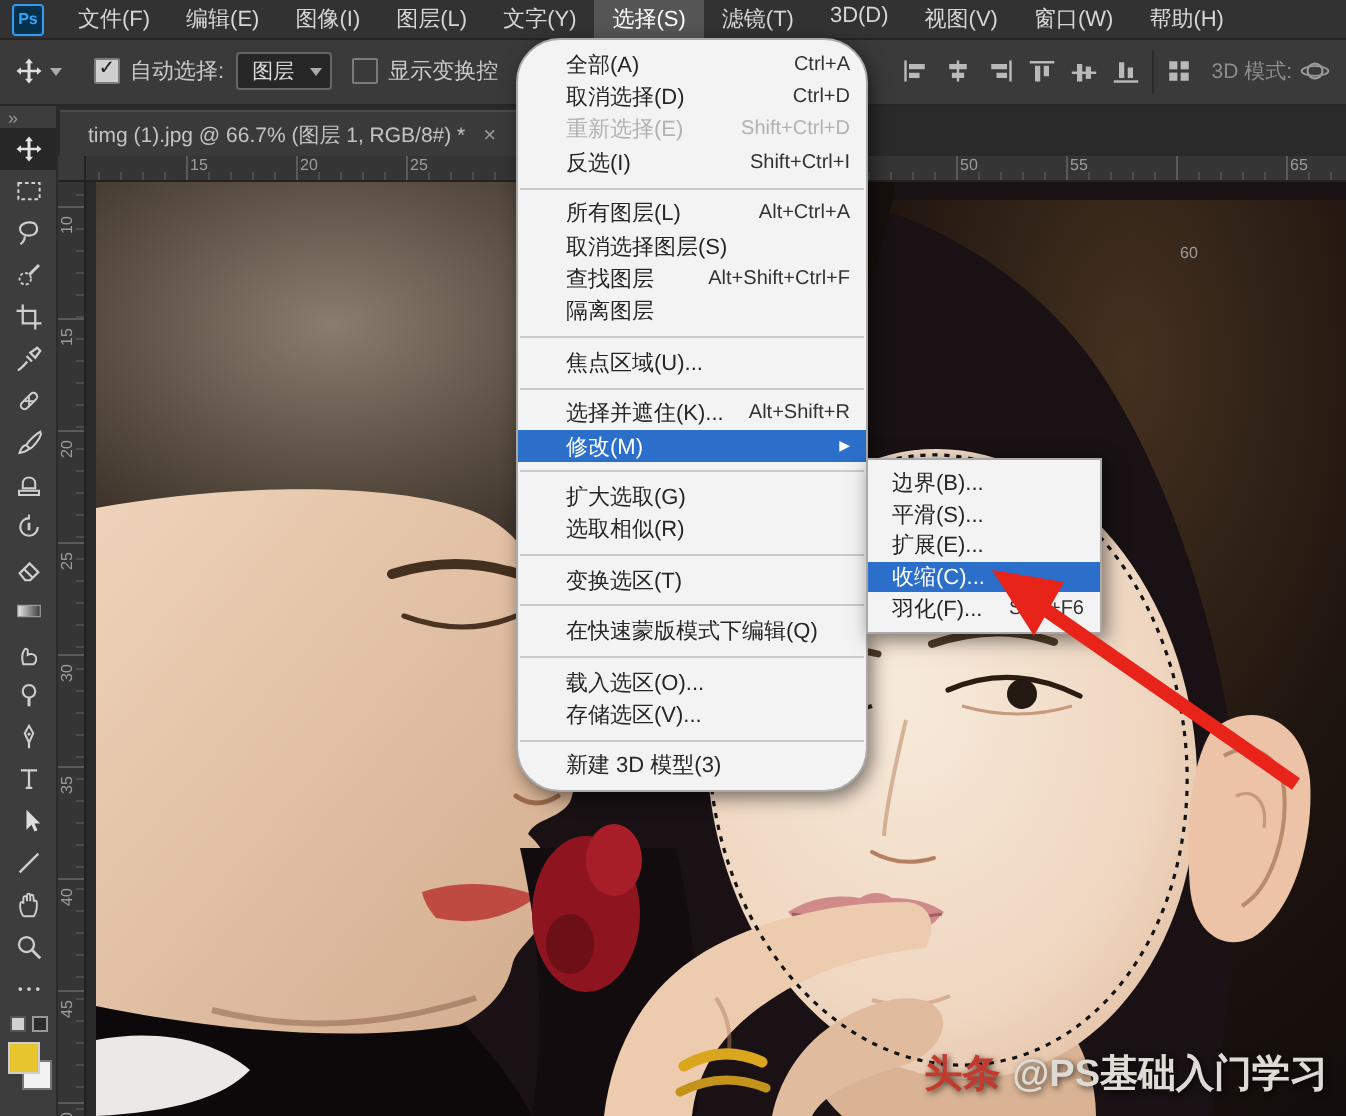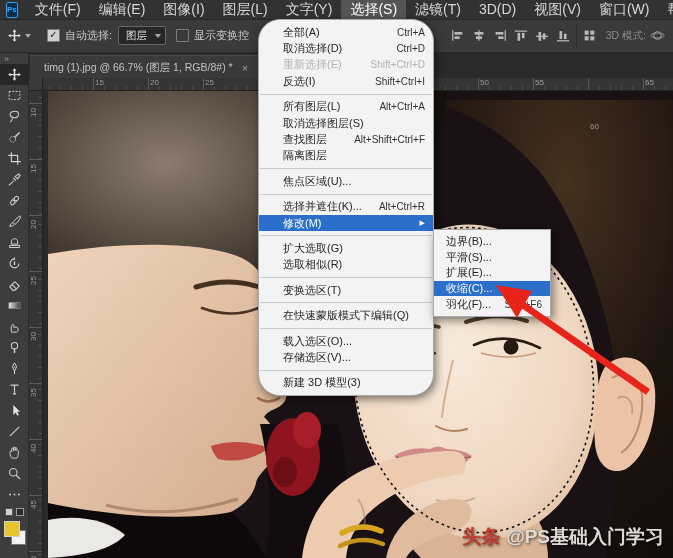--- a/index.html
+++ b/index.html
@@ -4,21 +4,21 @@
 <style>
   html,body{margin:0;padding:0;background:#222;}
   #stage{position:relative;width:673px;height:558px;overflow:hidden;
     font-family:"Liberation Sans",sans-serif;background:#2a2a2a;
     -webkit-font-smoothing:antialiased;}
   
   #menubar{position:absolute;left:0;top:0;width:673px;height:19px;background:#323232;
     display:flex;align-items:center;border-bottom:1px solid #262626;z-index:40;}
   .ps-logo{width:14px;height:14px;margin:0 8px 0 6px;border:1px solid #2f9bf4;border-radius:2px;
     background:#05304b;color:#31a8ff;font-size:8px;font-weight:bold;display:flex;align-items:center;justify-content:center;}
-  .menu-item{color:#d6d6d6;font-size:14px;padding:2px 9px;white-space:nowrap;cursor:default;}
+  .menu-item{color:#d6d6d6;font-size:11px;padding:2px 9px;white-space:nowrap;cursor:default;}
   .menu-item.active{background:#555;color:#fff;}
   
   #optionsbar{position:absolute;left:0;top:19px;width:673px;height:33px;background:#3a3a3a;
     border-bottom:1px solid #272727;display:flex;align-items:center;z-index:30;}
   #optionsbar .sep{width:1px;height:22px;background:#2c2c2c;margin:0 6px;}
   .ob-icn{display:flex;align-items:center;justify-content:center;}
   .chev{width:0;height:0;border-left:3.5px solid transparent;border-right:3.5px solid transparent;
     border-top:4px solid #aaa;margin:0 6px 0 3px;}
   .cbx{width:11px;height:11px;border:1px solid #7c7c7c;border-radius:1px;margin:0 5px 0 10px;
     font-size:10px;line-height:10px;text-align:center;color:#1c1c1c;}
@@ -472,21 +472,21 @@
       <div class="mi">
         <span class="lbl">隔离图层</span>
       </div>
       <div class="msep"></div>
       <div class="mi">
         <span class="lbl">焦点区域(U)...</span>
       </div>
       <div class="msep"></div>
       <div class="mi">
         <span class="lbl">选择并遮住(K)...</span>
-        <span class="sc">Alt+Ctrl+R</span>
+        <span class="sc">Alt+Shift+R</span>
       </div>
       <div class="mi hl">
         <span class="lbl">修改(M)</span>
         <span class="subarr">▶</span>
       </div>
       <div class="msep"></div>
       <div class="mi">
         <span class="lbl">扩大选取(G)</span>
       </div>
       <div class="mi">

